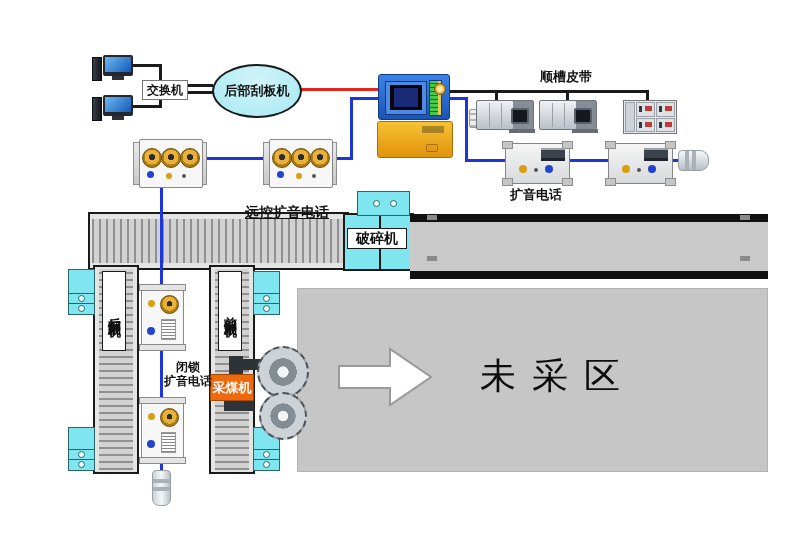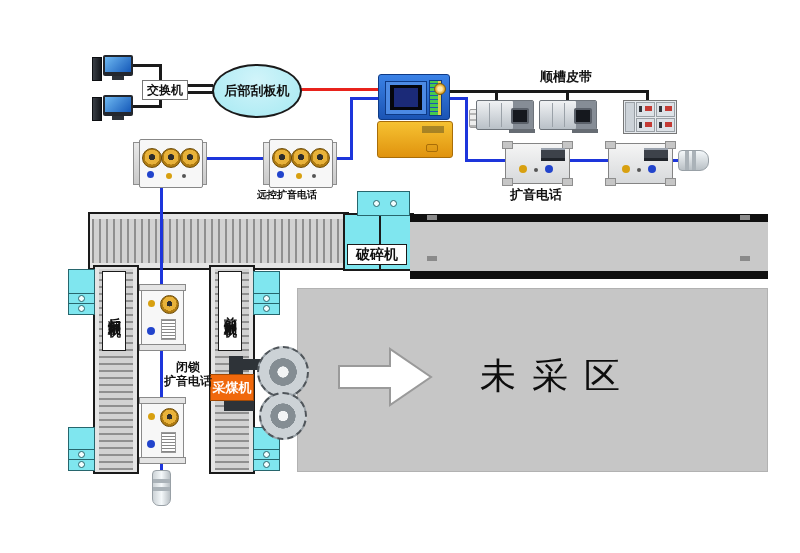--- a/index.html
+++ b/index.html
@@ -205,21 +205,21 @@
     <span class="wing" style="right:0;top:3px;height:41px;"></span>
     <span class="body" style="left:6px;top:0;width:62px;height:47px;"></span>
     <span class="dial" style="left:9px;top:9px;"></span>
     <span class="dial" style="left:28px;top:9px;"></span>
     <span class="dial" style="left:47px;top:9px;"></span>
     <span class="dot" style="left:14px;top:32px;width:7px;height:7px;background:#2244cc;"></span>
     <span class="dot" style="left:33px;top:34px;width:6px;height:6px;background:#d8a010;"></span>
     <span class="dot" style="left:49px;top:35px;width:4px;height:4px;background:#555;"></span>
   </div>
   <div class="hl blue" style="left:206px;top:157px;width:58px;"></div>
-  <div class="freelabel" style="left:237px;top:188px;width:100px;font-size:10px;">远控扩音电话</div>
+  <div class="freelabel" style="left:237px;top:204px;width:100px;font-size:14px;text-decoration:underline;">远控扩音电话</div>
 
   <div class="vl blue" style="left:160px;top:183px;height:287px;"></div>
 
   <div class="sphone" style="left:505px;top:143px;width:63px;height:39px;">
     <span class="tab" style="left:-4px;top:-3px;"></span>
       <span class="tab" style="right:-4px;top:-3px;"></span>
     <span class="tab" style="left:-4px;bottom:-3px;"></span>
       <span class="tab" style="right:-4px;bottom:-3px;"></span>
     <span class="patch" style="right:4px;top:4px;width:24px;height:13px;"></span>
     <span class="dot" style="left:13px;top:21px;width:8px;height:8px;background:#d8a010;"></span>
@@ -247,21 +247,21 @@
   <div class="beltH" style="left:88px;top:212px;width:257px;height:54px;">
     <span class="str"></span>
   </div>
 
   <div class="cy" style="left:357px;top:191px;width:51px;height:23px;"></div>
   <span class="cyd" style="left:373px;top:200px;"></span>
   <span class="cyd" style="left:390px;top:200px;"></span>
   <div class="crusher" style="left:343px;top:213px;width:67px;height:54px;">
     <span class="div"></span>
   </div>
-  <div class="plate" style="left:347px;top:244px;width:58px;height:19px;font-size:14px;border-width:1.5px;">
+  <div class="plate" style="left:347px;top:228px;width:58px;height:19px;font-size:14px;border-width:1.5px;">
     <span>破碎机</span>
   </div>
 
   <div class="trunk" style="left:410px;top:214px;width:358px;height:49px;"></div>
   <span class="tab9" style="left:427px;top:215px;"></span>
   <span class="tab9" style="left:740px;top:215px;"></span>
   <span class="tab9" style="left:427px;top:256px;"></span>
   <span class="tab9" style="left:740px;top:256px;"></span>
 
   <div class="unmined" style="left:297px;top:288px;width:469px;height:182px;"></div>

